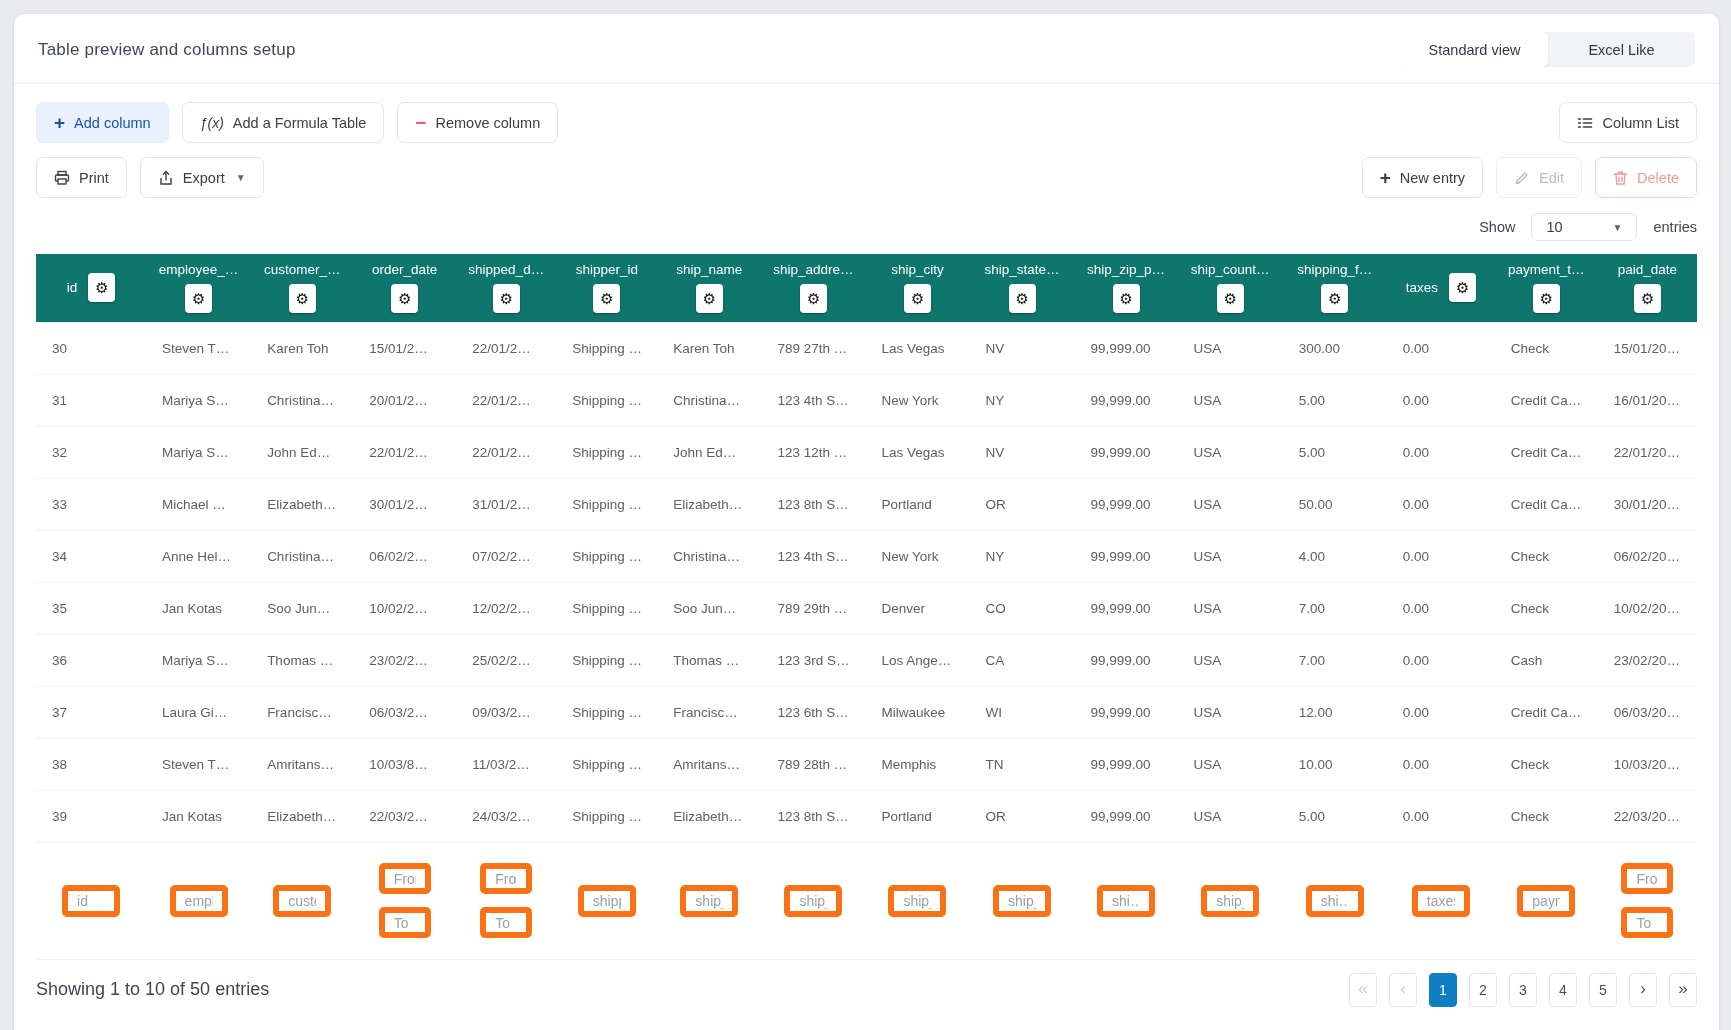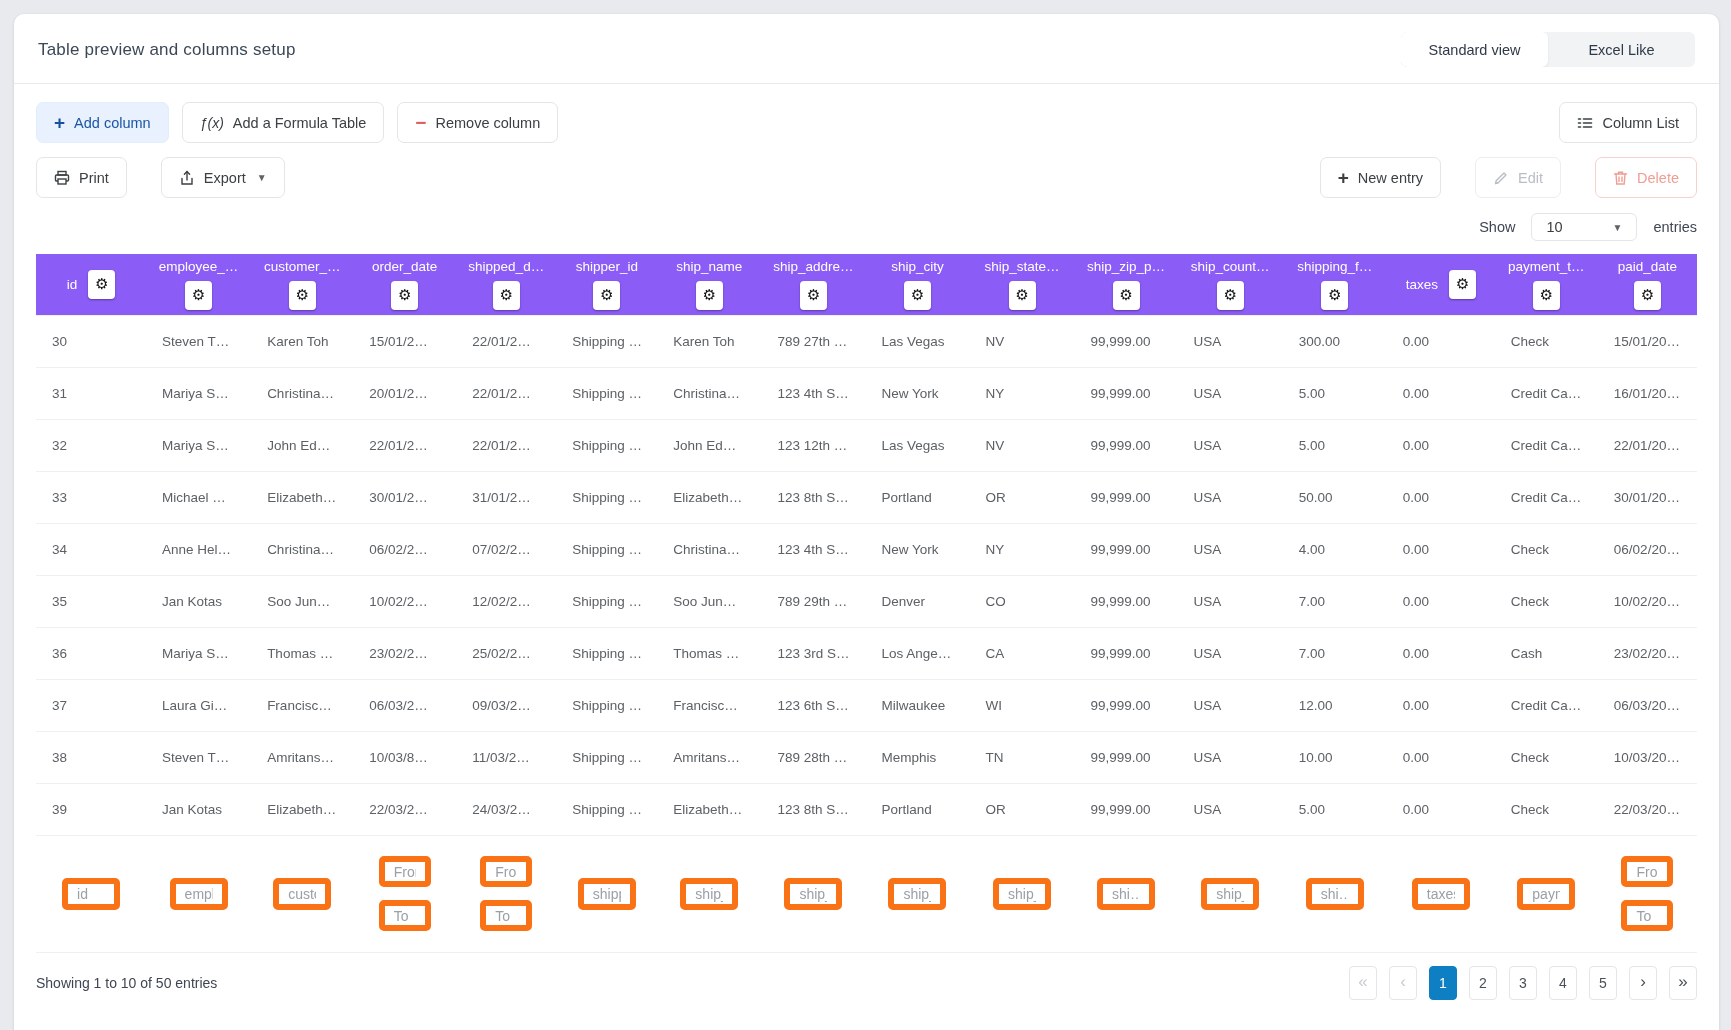--- a/index.html
+++ b/index.html
@@ -33,21 +33,21 @@
     display: flex; align-items: center; justify-content: center;
     font-size: 14.5px; color: #2f3a49; cursor: pointer;
     border: none; background: transparent; border-radius: 6px;
     font-family: inherit;
   }
   .vt-btn.active { background: #ffffff; box-shadow: 0 1px 2px rgba(0,0,0,.10); }
   .divider { height: 1px; background: #e8eaed; }
   
   .toolbar { display: flex; align-items: center; padding: 0 22px; }
   .toolbar.row1 { margin-top: 18px; }
-  .toolbar.row2 { margin-top: 14px; gap: 21px; }
+  .toolbar.row2 { margin-top: 14px; }
   .toolbar.row3 { margin-top: 15px; }
   .spacer { flex: 1; }
   .btn {
     display: inline-flex; align-items: center; gap: 9px;
     height: 41px; padding: 0 17px;
     background: #fff; border: 1px solid #e3e5e9; border-radius: 7px;
     font-size: 14.5px; color: #3c4043; cursor: pointer;
     font-family: inherit; white-space: nowrap;
   }
   .btn + .btn { margin-left: 13px; }
@@ -76,23 +76,23 @@
   .select-box {
     width: 106px; height: 28px;
     border: 1px solid #e3e5e9; border-radius: 6px; background: #fff;
     display: flex; align-items: center; justify-content: space-between;
     padding: 0 14px; cursor: pointer; font-size: 14.5px; color: #3c4043;
   }
   
   .table-wrap { margin: 13px 22px 0 22px; }
   table { width: 1661px; border-collapse: collapse; table-layout: fixed; }
   thead th {
-    background: #8b5cf6; color: #fff;
+    background: #0f766e; color: #fff;
     font-weight: normal; font-size: 13.5px;
-    height: 61px; vertical-align: middle; padding: 0 4px;
+    height: 68px; vertical-align: middle; padding: 0 4px;
   }
   .th-inner { display: flex; flex-direction: column; align-items: center; justify-content: center; gap: 7px; }
   .th-inner.inline { flex-direction: row; gap: 11px; }
   .th-label { white-space: nowrap; overflow: hidden; max-width: 100%; }
   .gear-btn {
     width: 27px; height: 29px; background: #fff; border: none; border-radius: 4px;
     box-shadow: 0 1px 2px rgba(0,0,0,.35);
     display: flex; align-items: center; justify-content: center;
     font-size: 15px; color: #141414; cursor: pointer; flex: none;
   }
@@ -113,21 +113,21 @@
     font-family: inherit;
   }
   .f-input::placeholder { color: #9aa0a6; }
   .f-range { display: inline-flex; flex-direction: column; gap: 13px; align-items: center; }
   .f-range .f-input { width: 52px; height: 31px; }
   
   .table-footer {
     display: flex; align-items: center; justify-content: space-between;
     margin: 0 22px; padding-top: 13px;
   }
-  .summary { font-size: 14px; color: #3f4652; }
+  .summary { font-size: 18px; color: #3f4652; }
   .pagination { display: flex; gap: 12px; }
   .page-btn {
     min-width: 28px; height: 34px; padding: 0 7px;
     border: 1px solid #e3e5e9; border-radius: 4px; background: #fff;
     display: flex; align-items: center; justify-content: center;
     font-size: 14px; color: #4a5058; cursor: pointer; font-family: inherit;
   }
   .page-btn.chev { font-size: 17px; padding-bottom: 2px; }
   .page-btn.disabled { color: #c7cbd1; cursor: default; }
   .page-btn.active { background: #0e7fc2; border-color: #0e7fc2; color: #fff; }

